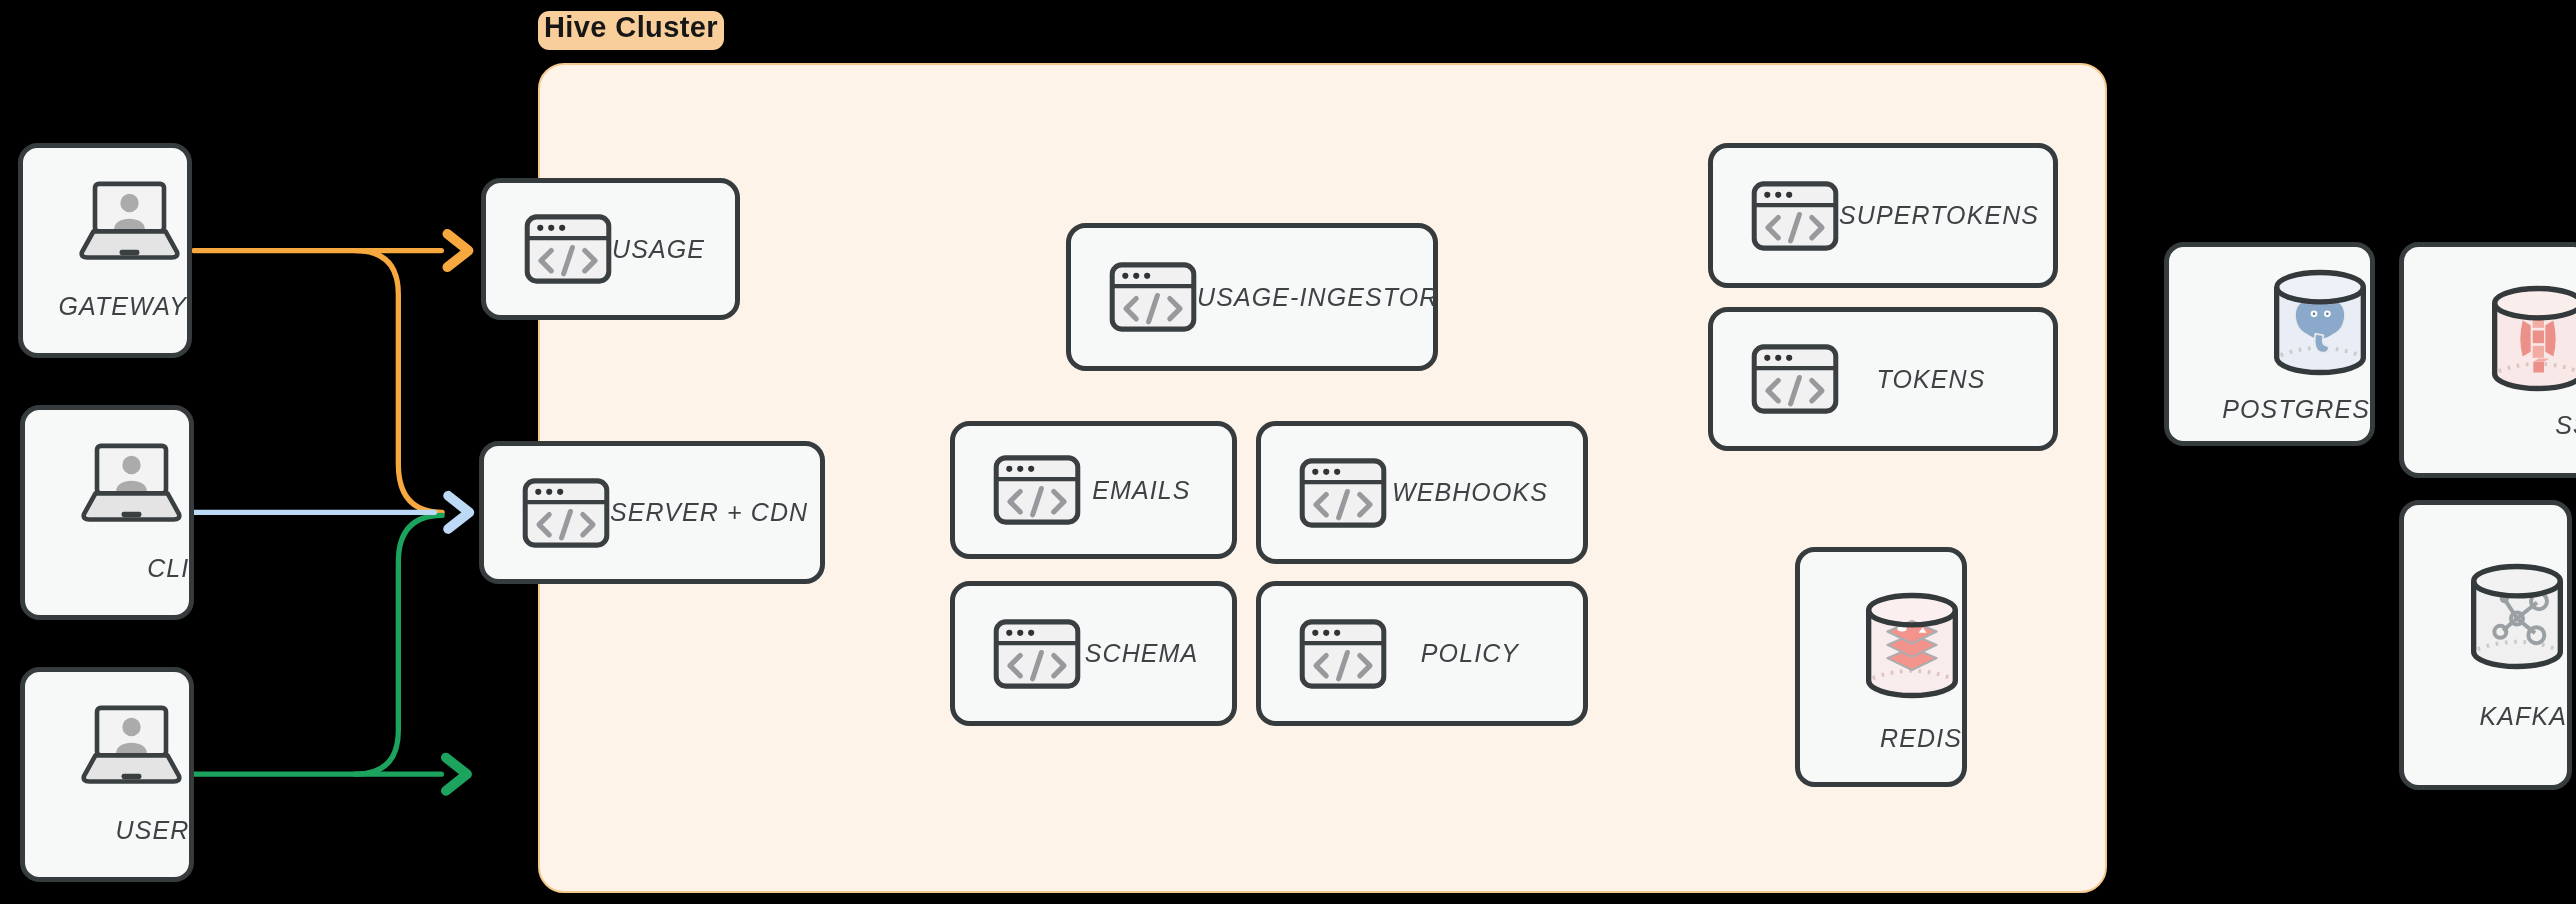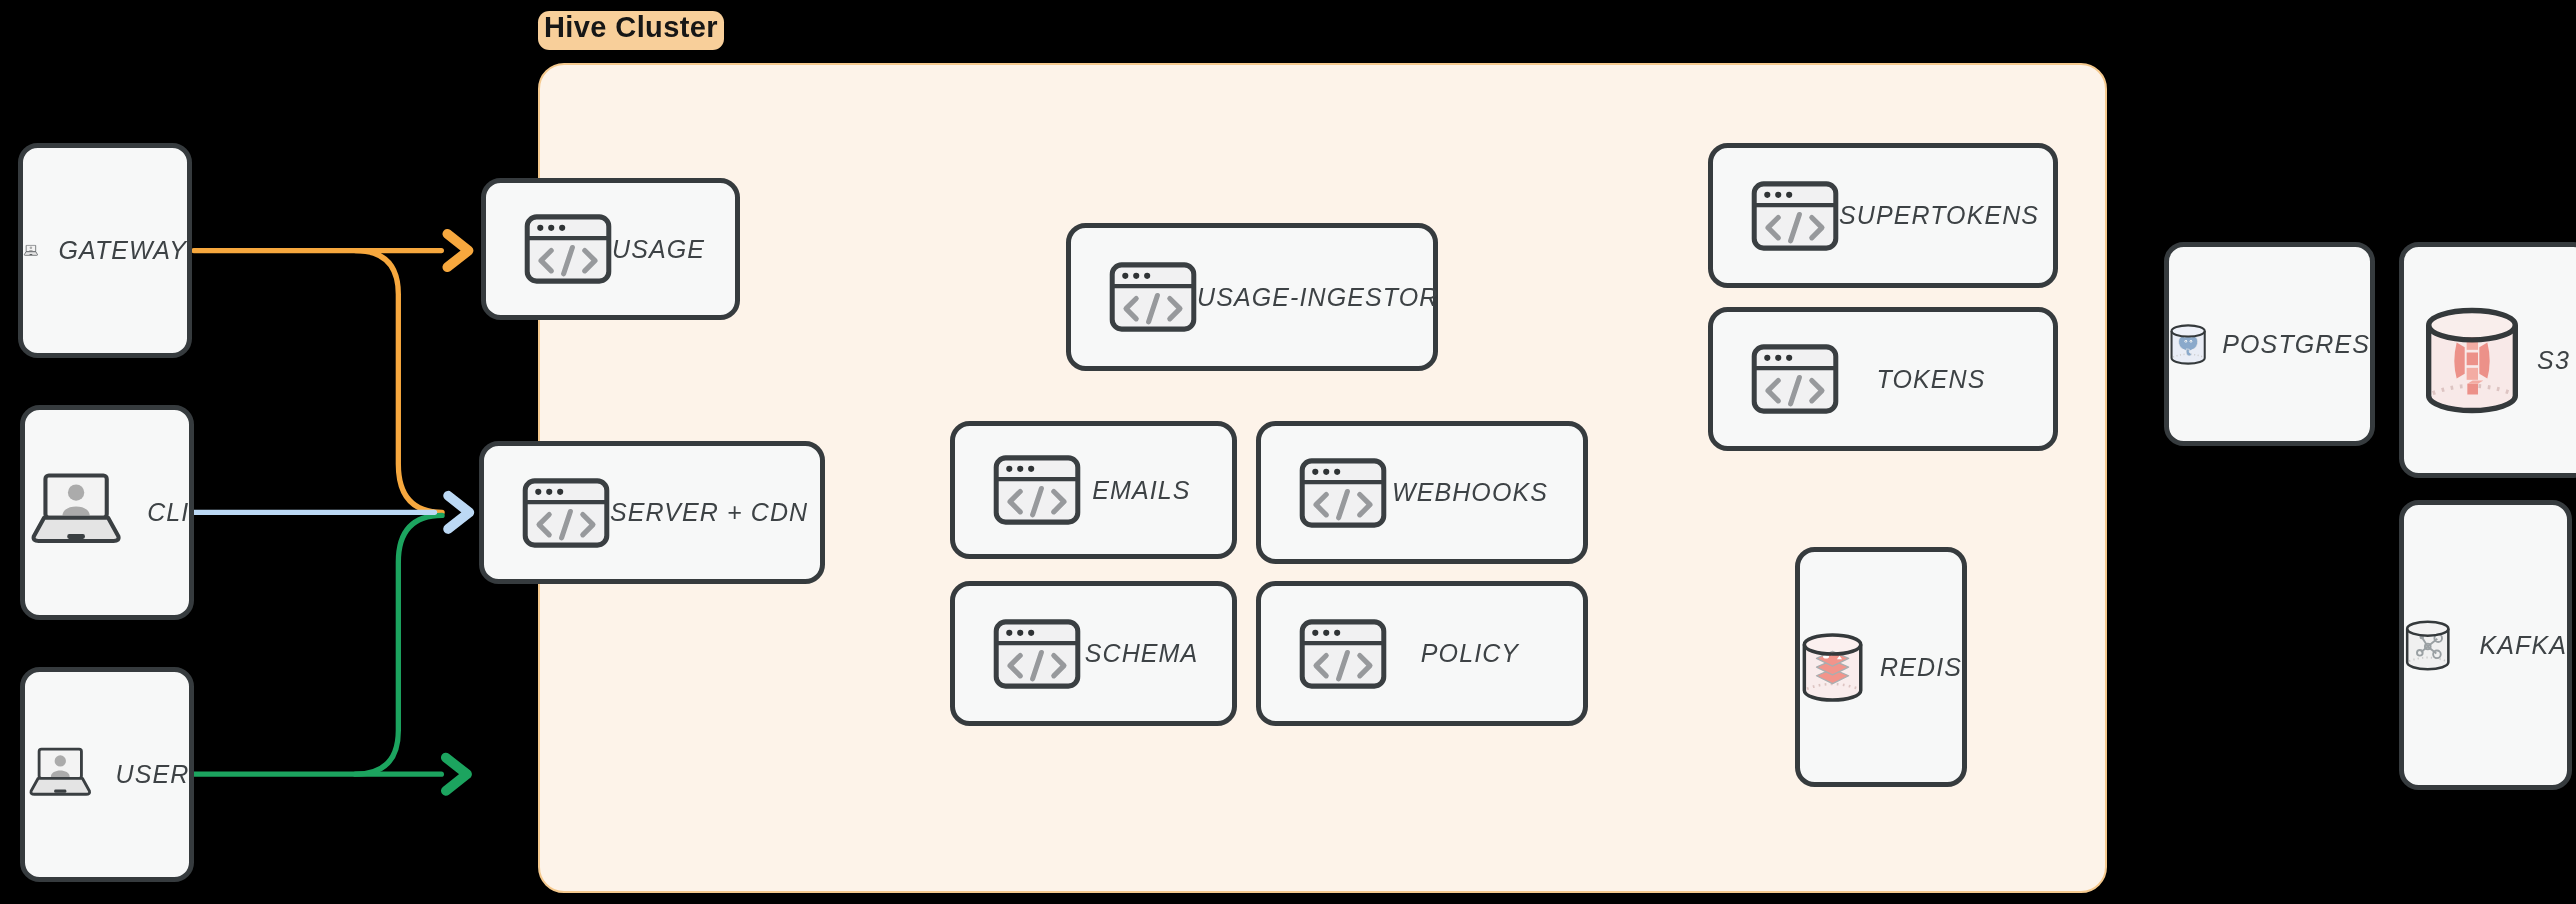--- a/index.html
+++ b/index.html
@@ -6,21 +6,21 @@
   .canvas{position:relative;width:2576px;height:904px;background:#000;overflow:hidden;
           font-family:"Liberation Sans",sans-serif;}
   .cluster{position:absolute;left:538px;top:63px;width:1569px;height:830px;
            background:#fdf3e9;border:2.3px solid #f5c98e;border-radius:26px;box-sizing:border-box;z-index:1;}
   .badge{position:absolute;left:538px;top:10.6px;width:186px;height:39px;background:#f8cf9a;
          border-radius:11.3px;display:flex;align-items:flex-start;justify-content:center;z-index:4;}
   .badge span{font-size:29px;font-weight:bold;color:#161616;letter-spacing:0.4px;}
   .edges{position:absolute;left:0;top:0;z-index:2;pointer-events:none;}
   .node{position:absolute;background:#f7f8f8;border:5.3px solid #363b3e;border-radius:19.6px;
         box-sizing:border-box;z-index:3;display:flex;}
-  .col{align-items:center;justify-content:center;gap:19.6px;}
+  .col{flex-direction:column;align-items:flex-end;justify-content:center;gap:19.6px;}
   .row{flex-direction:row;align-items:center;padding:0 30px 0 38px;}
   .node-label{font-size:25px;font-style:italic;color:#3d4245;letter-spacing:1.1px;white-space:nowrap;}
   .service-label{flex:1;text-align:center;}
   .laptop{width:115px;height:92px;}
   .browser{width:88px;height:70px;flex:none;}
   .cyl{width:100px;height:115px;}
   .cyl-tall{width:100px;height:127px;}
   .hidden-defs{position:absolute;width:0;height:0;overflow:hidden;}
 </style>
 </head>

